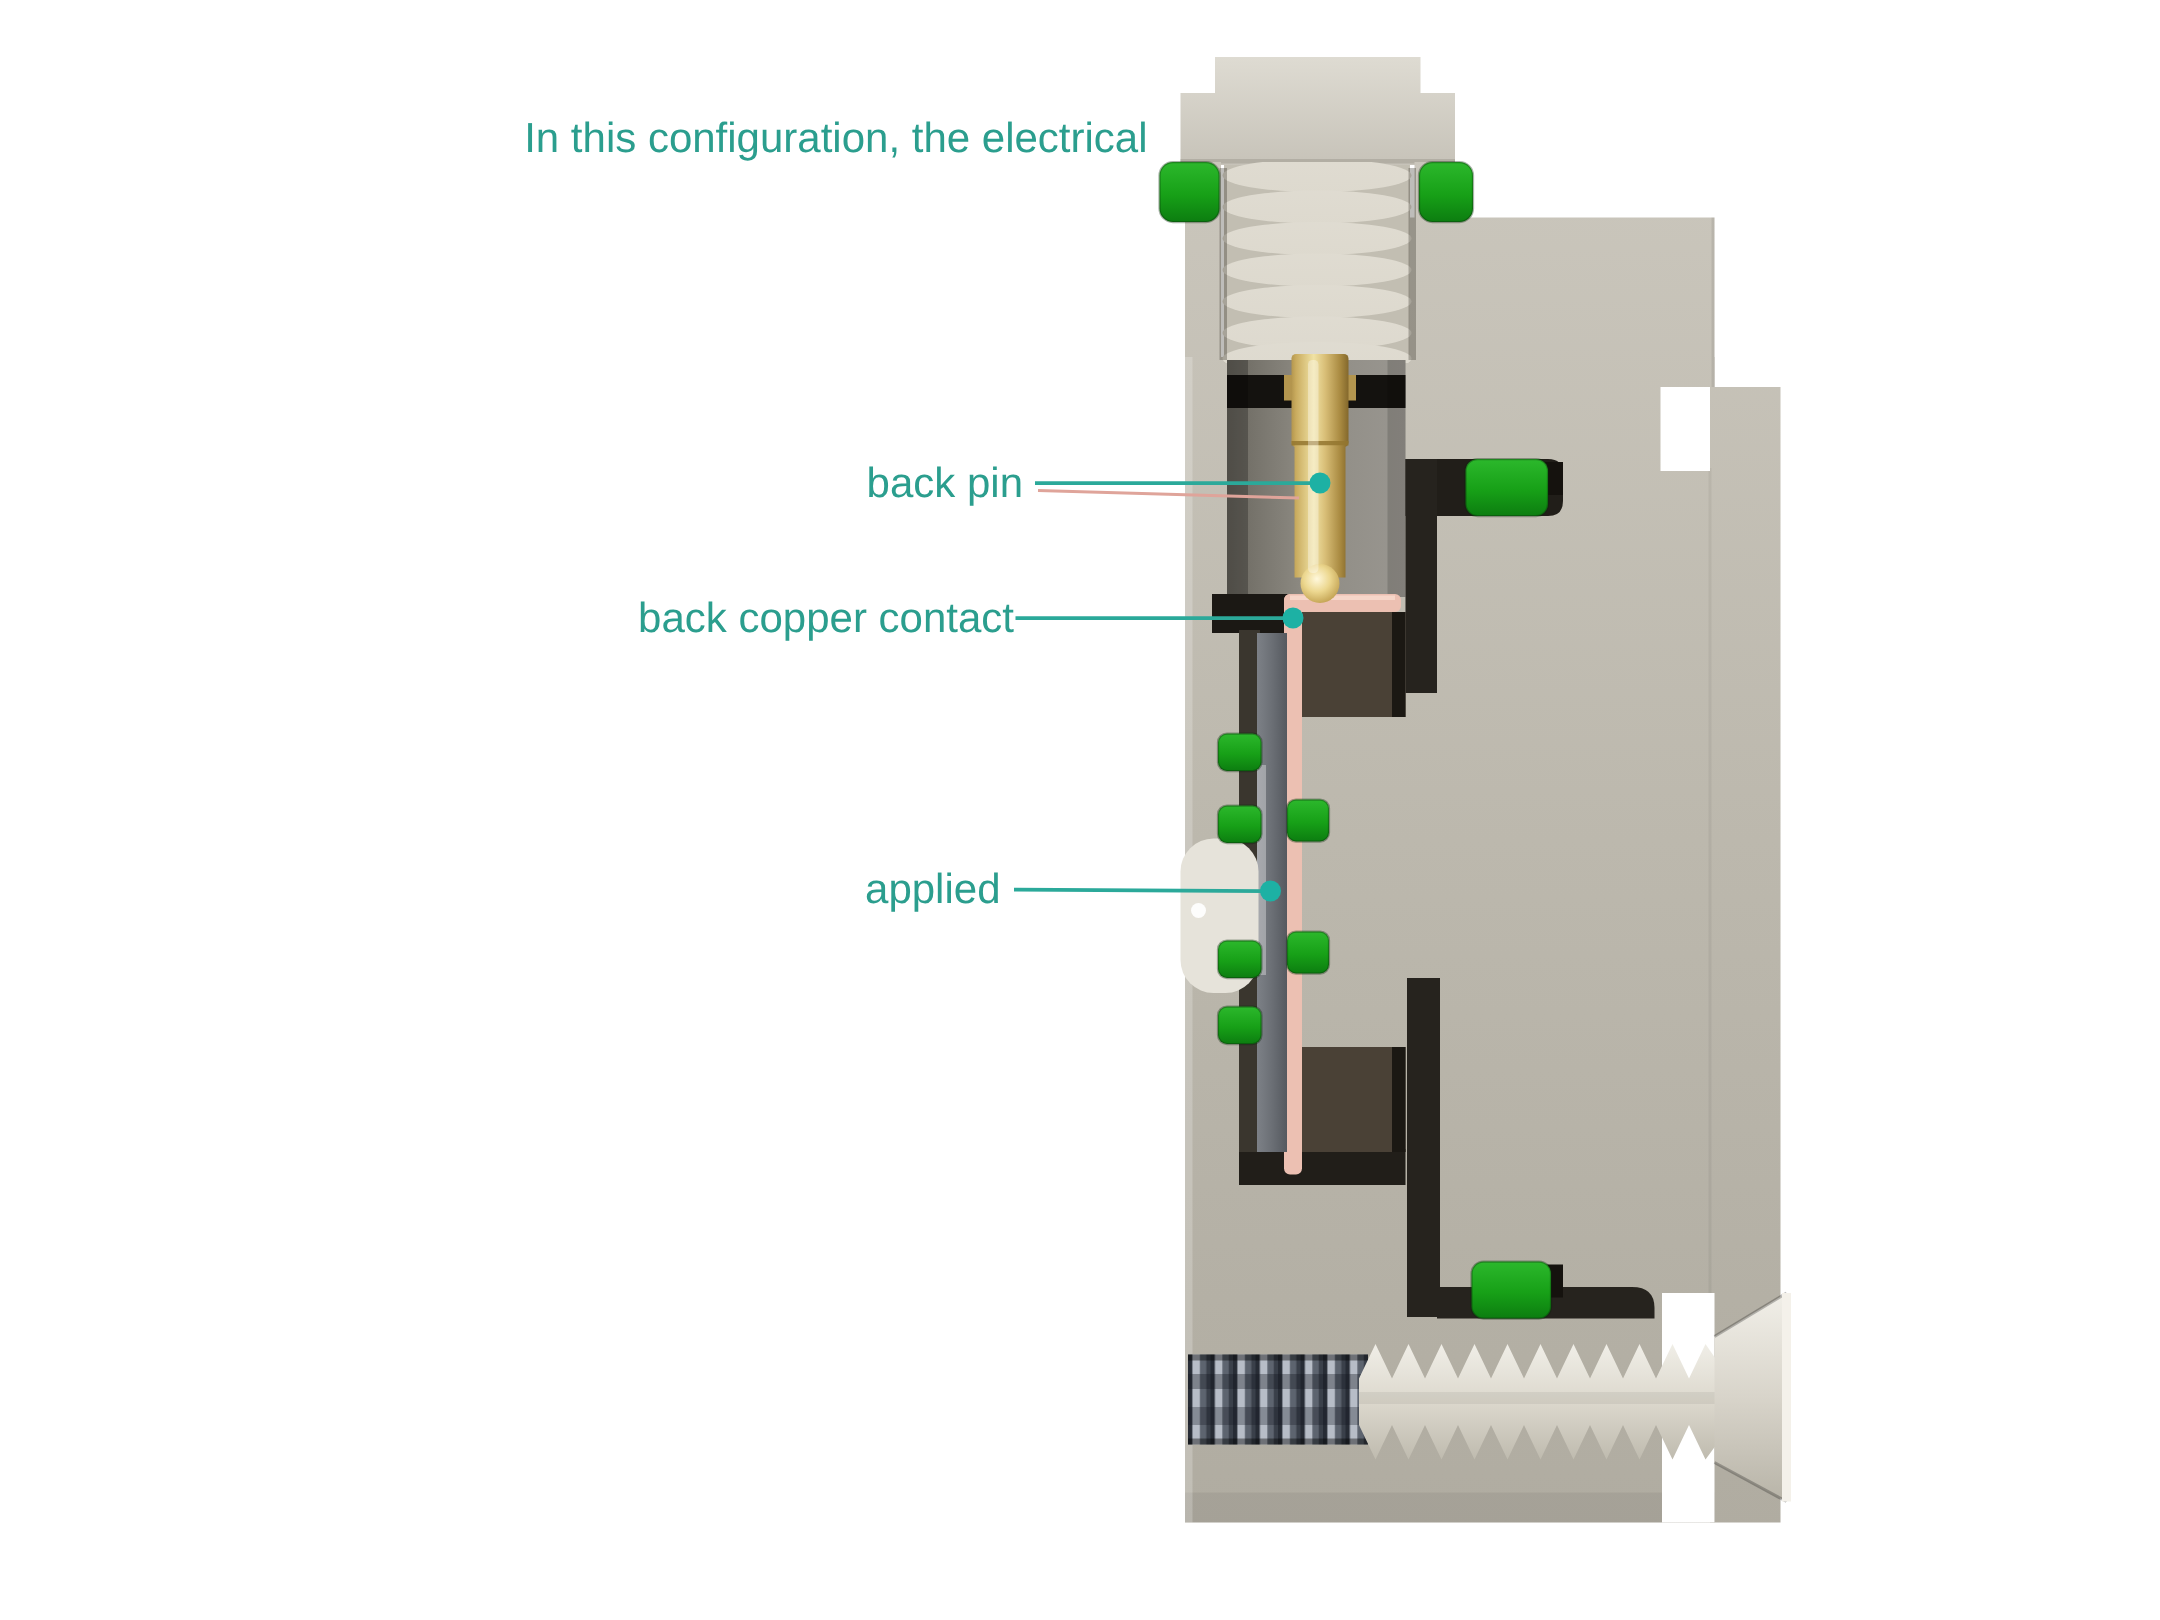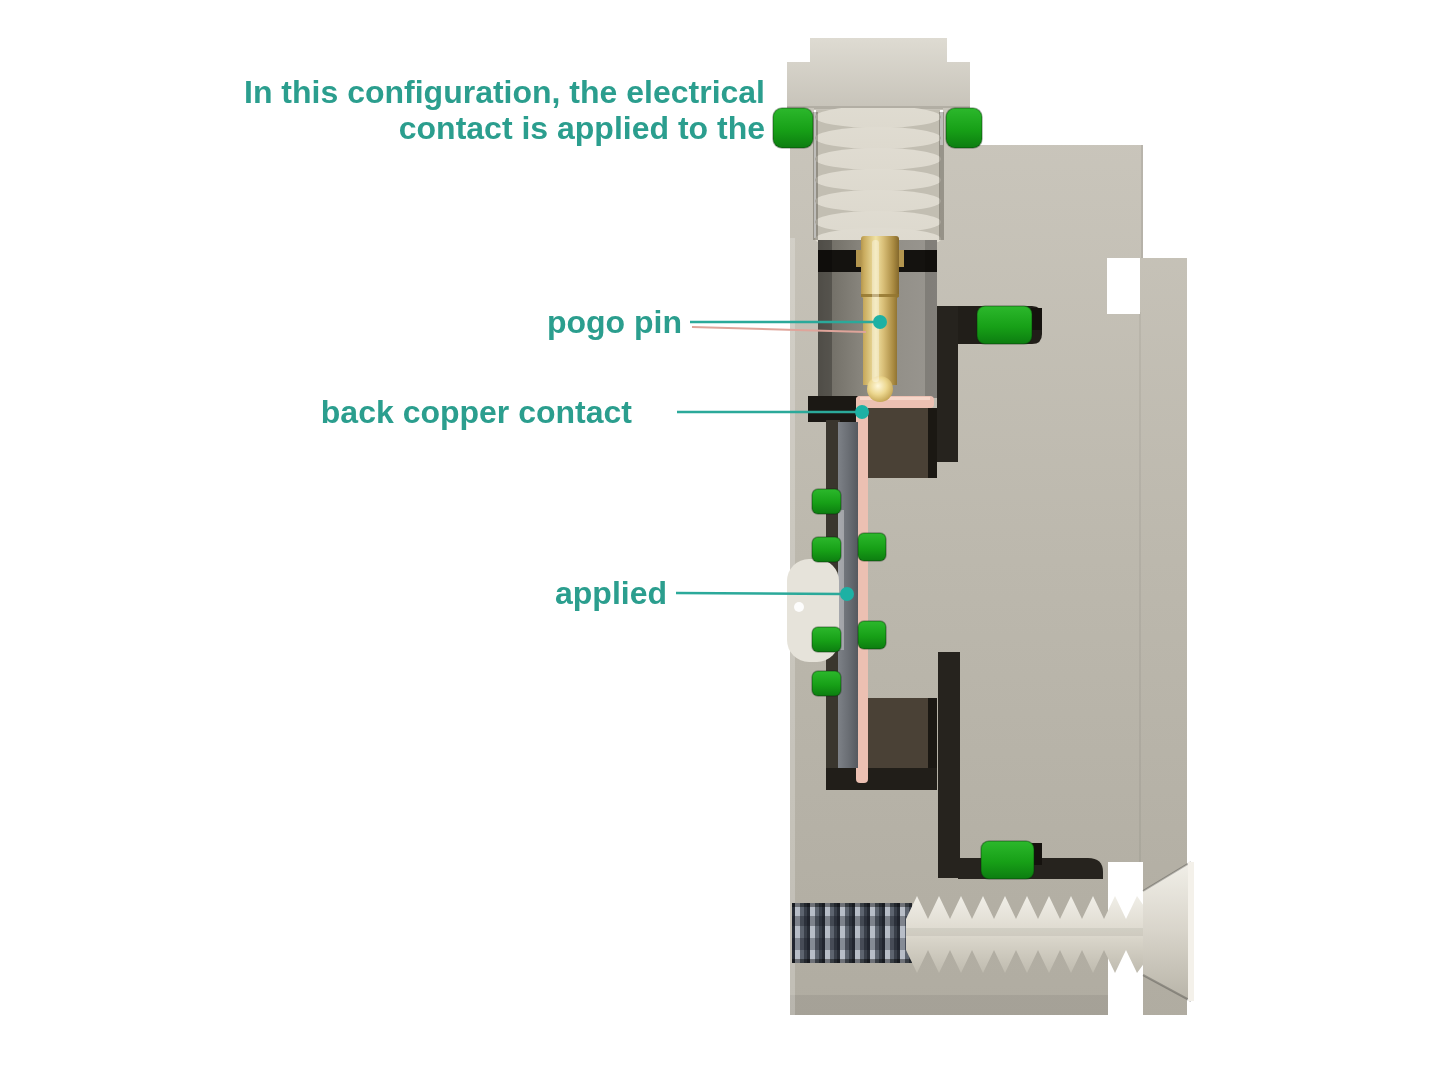--- a/index.html
+++ b/index.html
@@ -2,26 +2,26 @@
 <html style="--accent: #2b9e8e;"><head>
 <meta charset="utf-8">
 <style>
   html,body{margin:0;padding:0;background:#fff;}
   .stage{
     position:relative;width:1440px;height:1080px;background:#fff;overflow:hidden;
     font-family:"Liberation Sans", sans-serif;
   }
   .stage svg{position:absolute;left:0;top:0;}
   .ann{
-    position:absolute;color:var(--accent,#2b9e8e);font-size:32px;line-height:36px;
-    text-align:right;white-space:nowrap;font-weight:bold;
+    position:absolute;color:var(--accent,#2b9e8e);font-size:28px;line-height:36px;
+    text-align:center;white-space:nowrap;
   }
   .caption{top:74px;right:675px;}
   .lbl-pogo{top:304px;right:758px;}
-  .lbl-copper{top:394px;right:808px;margin-left:23px;}
+  .lbl-copper{top:394px;right:764px;margin-left:23px;}
   .lbl-sample{top:575px;right:773px;}
 </style>
 </head>
 <body>
 
 <div class="stage">
 
 <svg width="1440" height="1080" viewBox="0 0 1440 1080">
   <defs>
     <linearGradient id="bodyGrad" x1="0" y1="100" x2="0" y2="1020" gradientUnits="userSpaceOnUse">
@@ -207,19 +207,18 @@
     <line x1="677" y1="412" x2="858" y2="412" stroke="#2ba99a" stroke-width="2.5"></line>
     <line x1="676" y1="593" x2="843" y2="594" stroke="#2ba99a" stroke-width="2.5"></line>
     <circle cx="880" cy="322" r="7" fill="#1db1a4"></circle>
     <circle cx="862" cy="412" r="7" fill="#1db1a4"></circle>
     <circle cx="847" cy="594" r="7" fill="#1db1a4"></circle>
   </g>
 </svg>
 
 <div class="ann caption">
   <div>In this configuration, the electrical</div>
-  <div>contact is applied to the</div>
 </div>
-<div class="ann lbl-pogo">pogo pin</div>
+<div class="ann lbl-pogo">back pin</div>
 <div class="ann lbl-copper">back copper contact</div>
 <div class="ann lbl-sample">applied</div>
 
 </div>
 
 </body></html>

